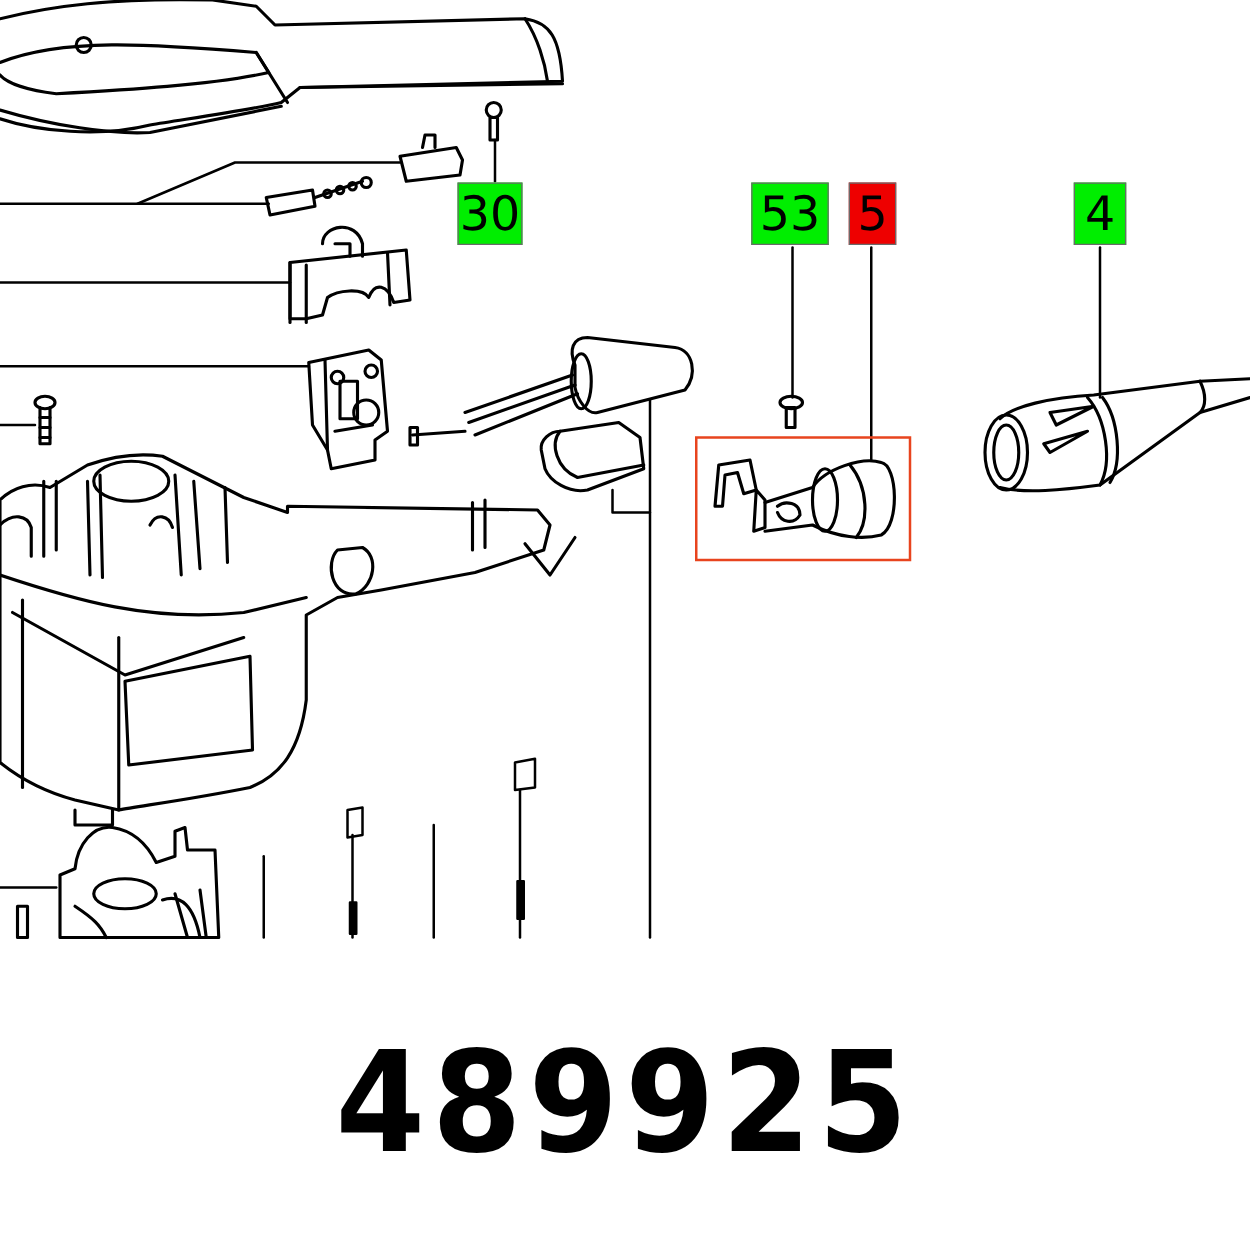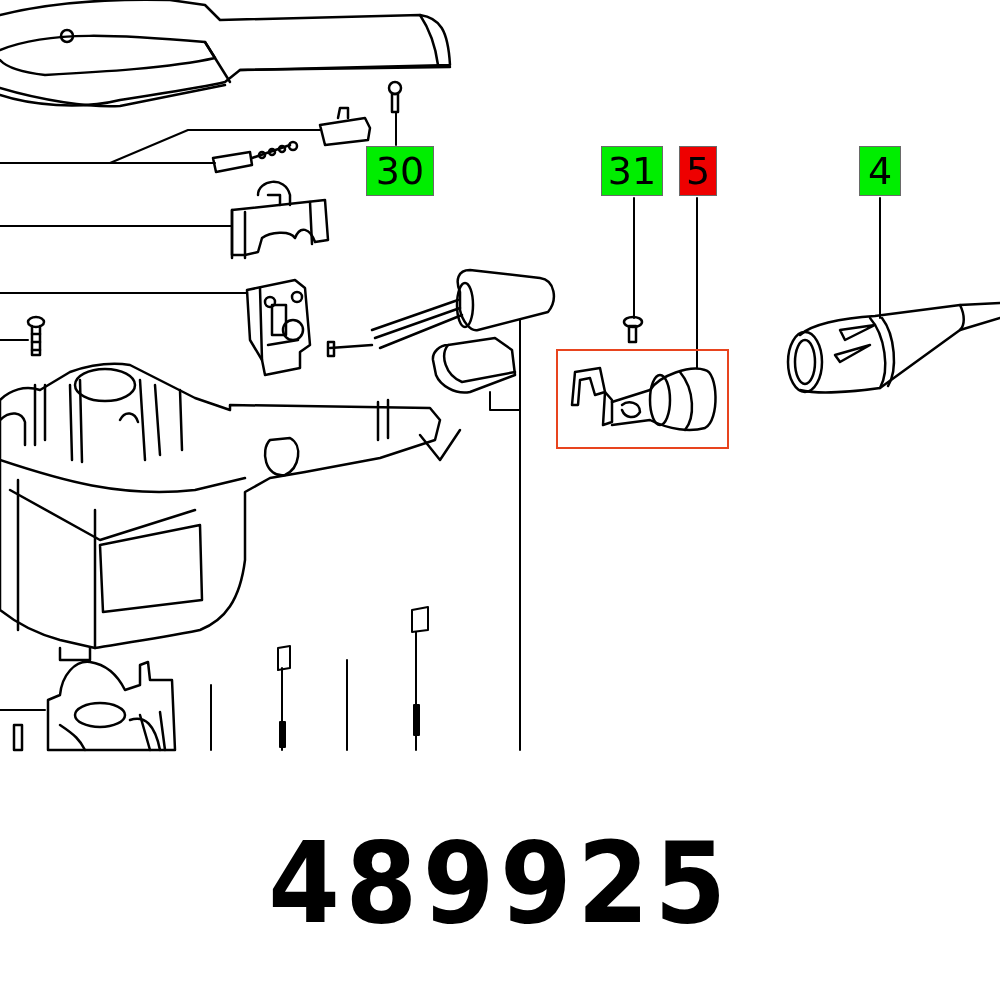--- a/index.html
+++ b/index.html
@@ -168,18 +168,18 @@
     <path d="M870,318 C885,335 890,370 880,388"></path>
     <path d="M882,318 C895,335 898,370 888,386"></path>
     <path d="M840,330 L875,325 L845,340 Z"></path>
     <path d="M835,355 L870,345 L840,362 Z"></path>
     <path d="M960,305 C965,315 965,325 960,330"></path>
   </g>
 </svg>
 
 <div id="highlight-box"></div>
 
-<div class="part-label green" style="left:366px; top:146px; width:68px;">30</div>
-<div class="part-label green" style="left:601px; top:146px; width:62px;">31</div>
+<div class="part-label green" style="left:366px; top:146px; width:52px;">30</div>
+<div class="part-label green" style="left:601px; top:146px; width:62px;">53</div>
 <div class="part-label red" style="left:679px; top:146px; width:38px;">5</div>
 <div class="part-label green" style="left:859px; top:146px; width:42px;">4</div>
 
 <div id="article-number">489925</div>
 
 </body></html>

